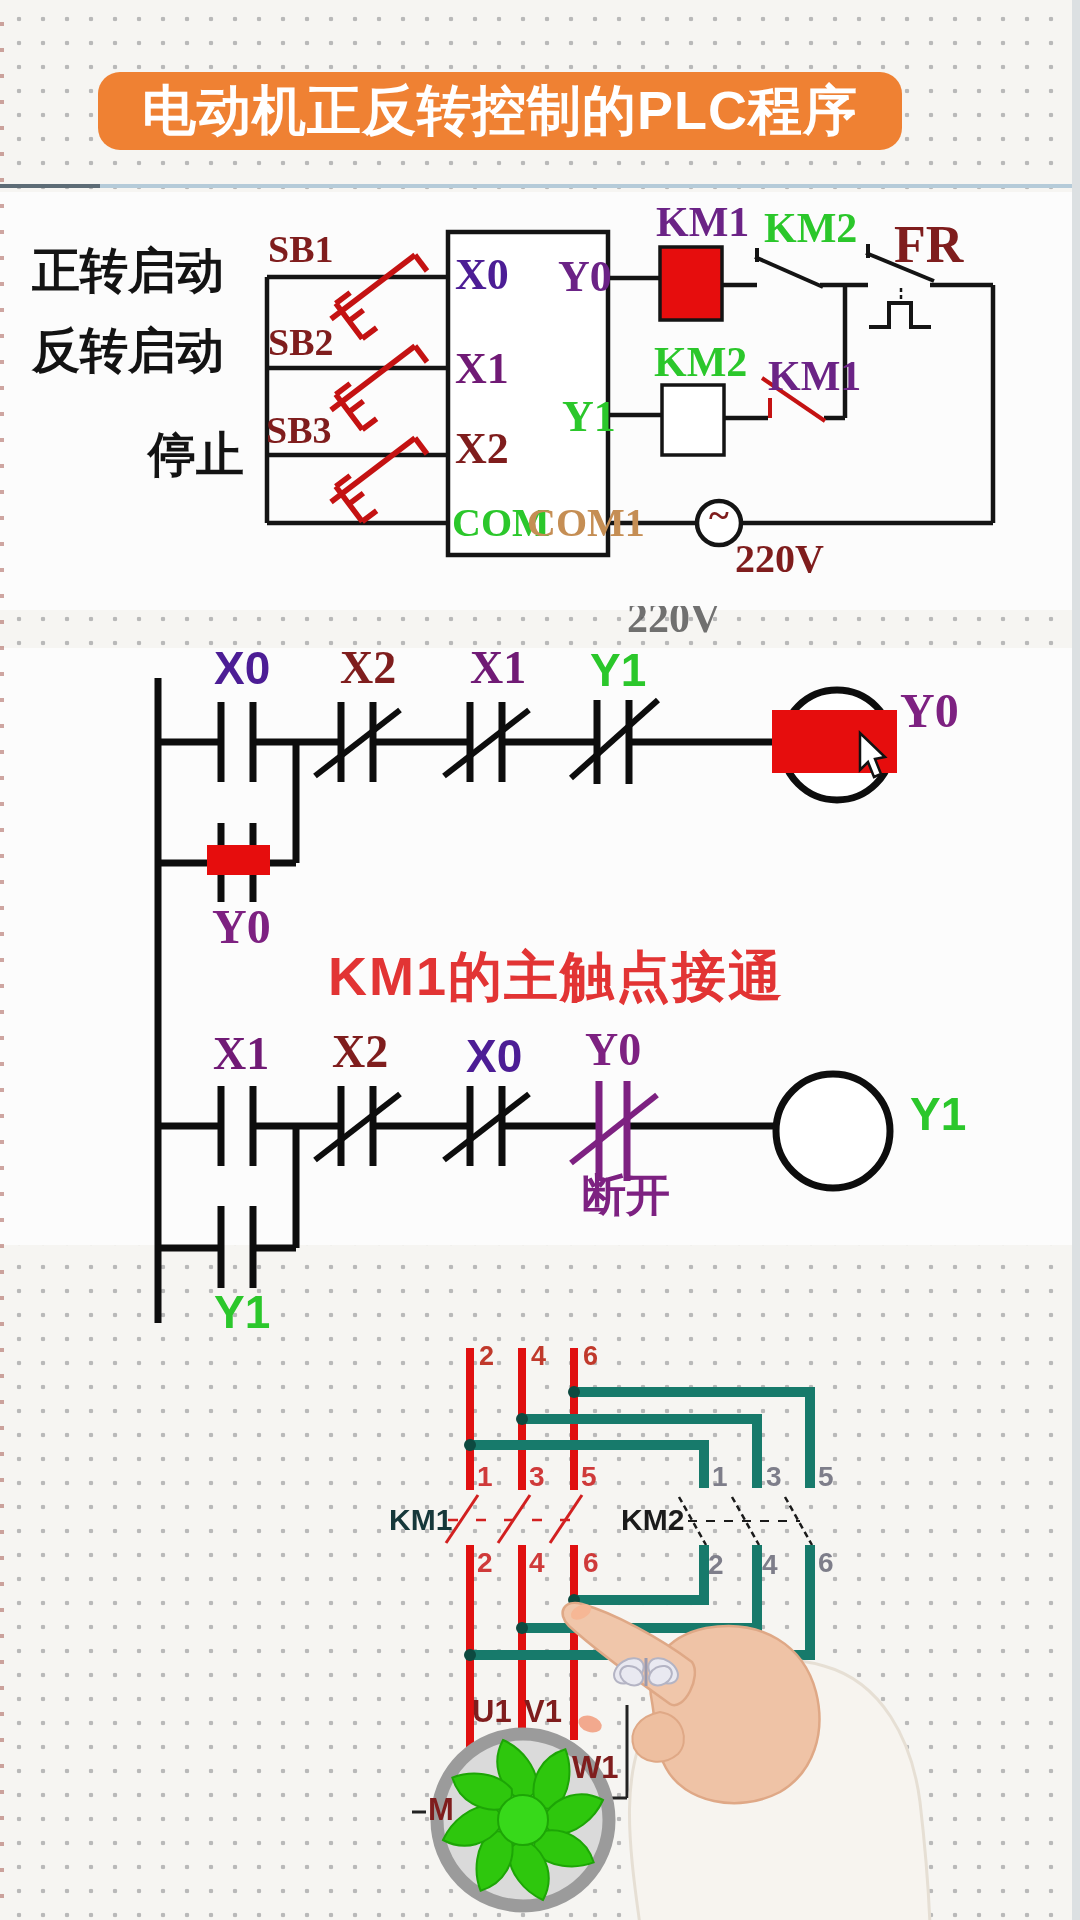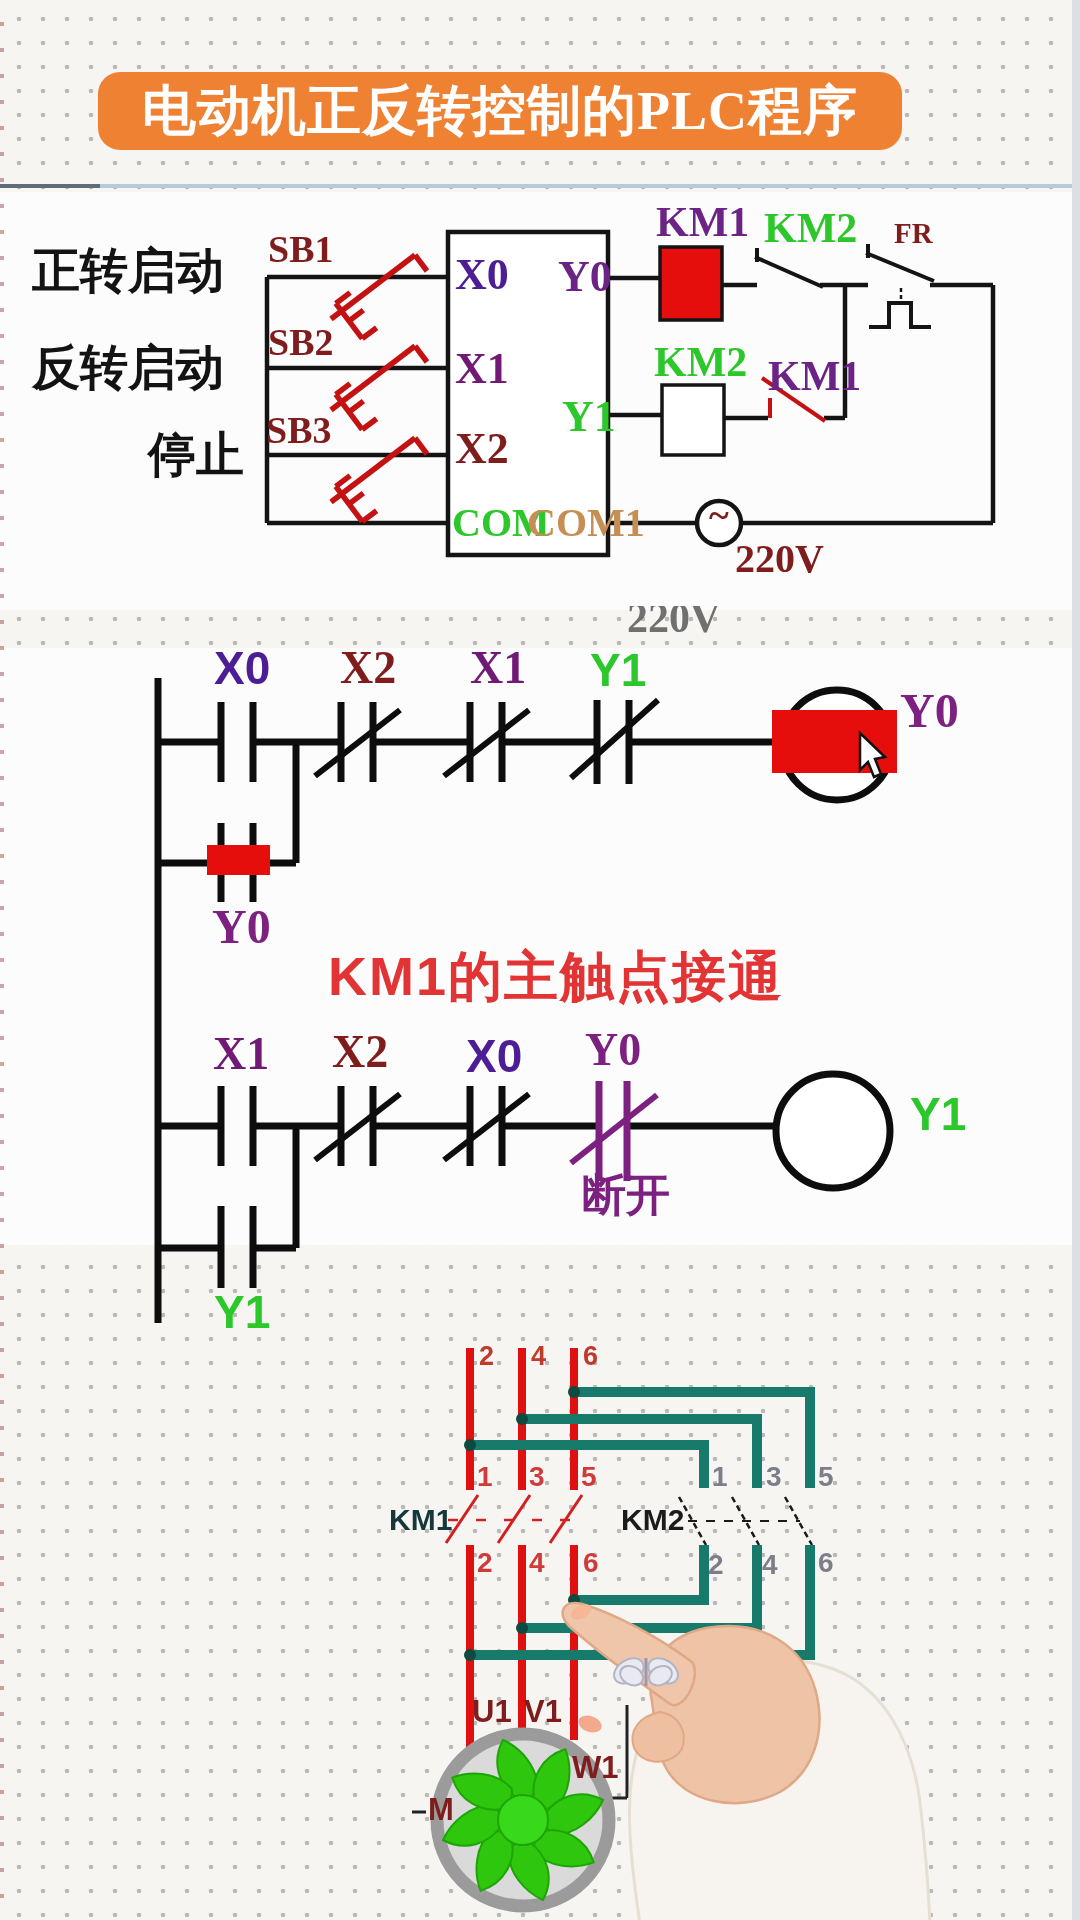--- a/index.html
+++ b/index.html
@@ -16,21 +16,21 @@
   .divider{position:absolute;top:184px;height:4px;z-index:3;}
   #divider-dark{left:0;width:100px;background:#5d6c76;}
   #divider-light{left:100px;width:980px;background:#b5cbd9;}
   #banner{
     position:absolute;left:98px;top:72px;width:804px;height:78px;z-index:6;
     background:#ef8133;border-radius:22px;
     display:flex;align-items:center;justify-content:center;
   }
   #banner span{
     color:#ffffff;font-size:54px;font-weight:bold;letter-spacing:1px;
-    font-family:Liberation Serif, serif;
+    font-family:Liberation Sans, sans-serif;
   }
   svg.art{position:absolute;left:0;top:0;z-index:10;}
   #hand-svg{position:absolute;left:0;top:0;z-index:30;}
   .lb{position:absolute;z-index:20;white-space:nowrap;line-height:1.05;
       font-family:"Liberation Serif","DejaVu Serif",serif;font-weight:bold;color:#7f1d1d;}
   .sans{font-family:"Liberation Sans","DejaVu Sans",sans-serif;}
   .red{color:#4c1d95;} .blue{color:#701a75;} .green{color:#2bc72b;}
   .purple{color:#6b2386;} .magenta{color:#7d2181;} .tan{color:#c58e54;} .gray{color:#7e7e8a;}
   .cjk{font-size:48px;color:#131313;}
   #ghost-v{position:absolute;left:627px;top:606px;width:112px;height:44px;overflow:hidden;z-index:4;}
@@ -244,35 +244,35 @@
         <use href="#blade" transform="rotate(225)"></use>
           <use href="#blade" transform="rotate(270)"></use>
         <use href="#blade" transform="rotate(315)"></use>
       </g>
       <circle cx="0" cy="0" r="25" fill="#37d91a" stroke="#1da506" stroke-width="2"></circle>
     </g>
   </g>
 </svg>
 
 <div class="lb cjk" style="left:32px;top:246px;">正转启动</div>
-<div class="lb cjk" style="left:32px;top:343px;">反转启动</div>
+<div class="lb cjk" style="left:32px;top:326px;">反转启动</div>
 <div class="lb cjk" style="left:148px;top:430px;">停止</div>
 <div class="lb" style="left:268px;top:230px;font-size:38px;">SB1</div>
 <div class="lb" style="left:268px;top:323px;font-size:38px;">SB2</div>
 <div class="lb" style="left:266px;top:411px;font-size:38px;">SB3</div>
 <div class="lb red" style="left:455px;top:252px;font-size:44px;">X0</div>
 <div class="lb blue" style="left:455px;top:346px;font-size:44px;">X1</div>
 <div class="lb" style="left:455px;top:426px;font-size:44px;">X2</div>
 <div class="lb purple" style="left:558px;top:254px;font-size:44px;">Y0</div>
 <div class="lb green" style="left:562px;top:394px;font-size:44px;">Y1</div>
 <div class="lb green" style="left:452px;top:502px;font-size:40px;">COM</div>
 <div class="lb tan" style="left:527px;top:502px;font-size:40px;">COM1</div>
 <div class="lb purple" style="left:656px;top:200px;font-size:42px;">KM1</div>
 <div class="lb green" style="left:764px;top:206px;font-size:42px;">KM2</div>
-<div class="lb" style="left:894px;top:218px;font-size:29px;">FR</div>
+<div class="lb" style="left:894px;top:218px;font-size:52px;">FR</div>
 <div class="lb green" style="left:654px;top:340px;font-size:42px;">KM2</div>
 <div class="lb purple" style="left:768px;top:354px;font-size:42px;">KM1</div>
 <div class="lb" style="left:705px;top:496px;width:28px;text-align:center;font-size:38px;">~</div>
 <div class="lb" style="left:735px;top:538px;font-size:40px;">220V</div>
 
 <div class="lb sans red" style="left:214px;top:644px;font-size:46px;">X0</div>
 <div class="lb" style="left:340px;top:644px;font-size:46px;">X2</div>
 <div class="lb blue" style="left:470px;top:644px;font-size:46px;">X1</div>
 <div class="lb sans green" style="left:590px;top:646px;font-size:46px;">Y1</div>
 <div class="lb magenta" style="left:900px;top:686px;font-size:48px;">Y0</div>

